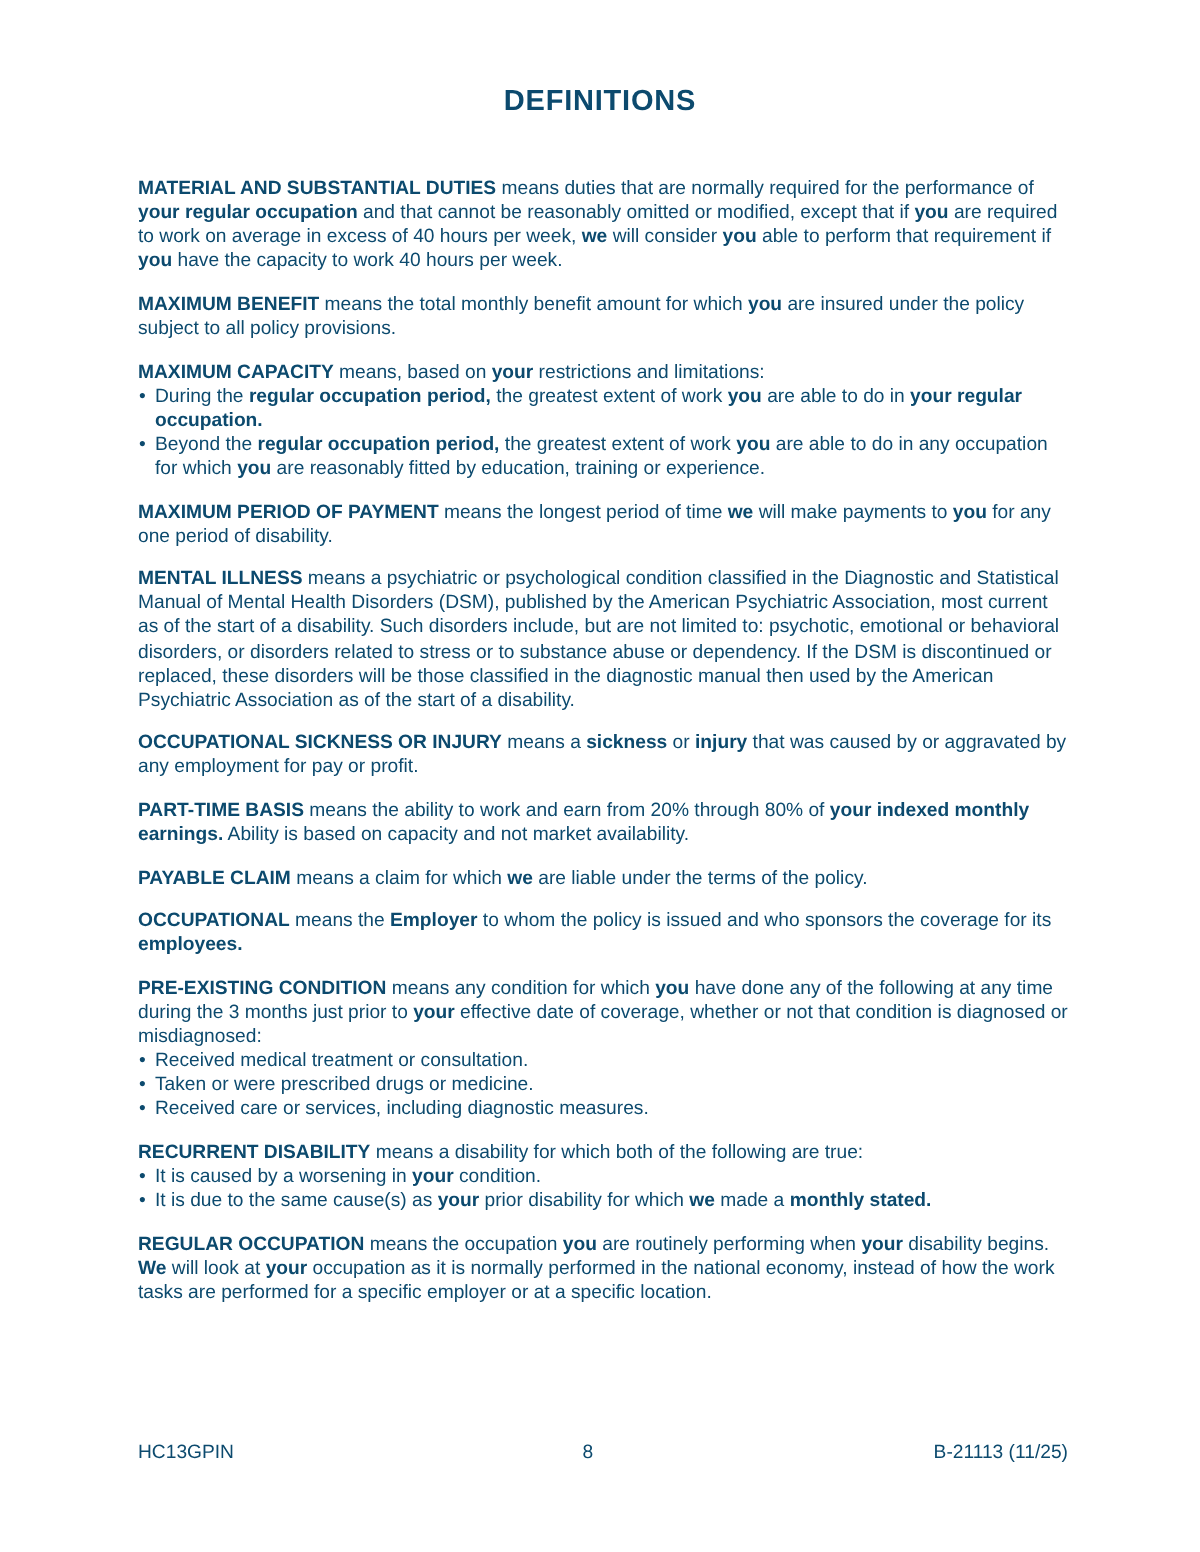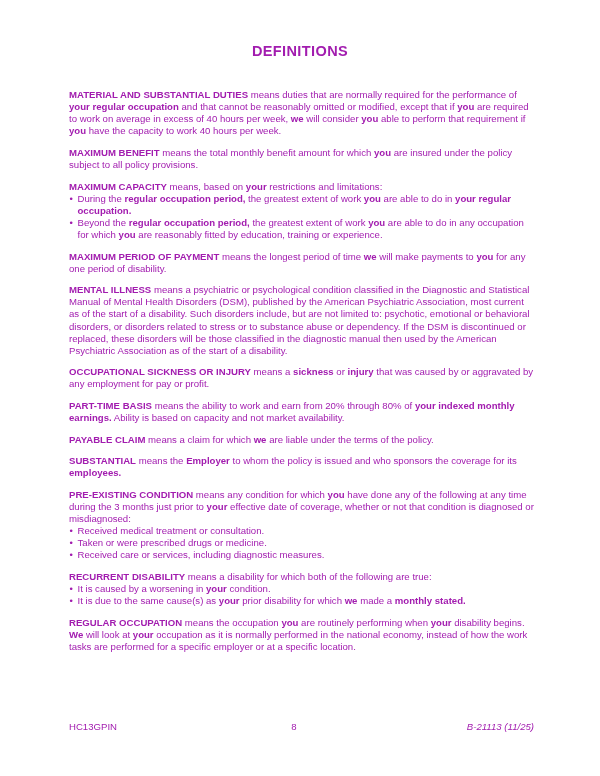--- a/index.html
+++ b/index.html
@@ -82,27 +82,26 @@
     flex: 0 0 auto;
   }
   #footer .foot-center {
     flex: 1 1 auto;
     text-align: center;
     padding-left: 4px;
   }
   #footer .foot-right {
     flex: 0 0 auto;
     text-align: right;
-    font-style: italic;
   }
 </style>
 </head>
 <body>
 
-<div id="page" style="background: rgb(255, 255, 255); color: #a21caf; padding-left: 39px;">
+<div id="page" style="background: rgb(255, 255, 255); color: #0c4a6e; padding-left: 39px;">
 
   <div id="page-title">DEFINITIONS</div>
 
   <div id="content">
       <div class="def-block">
         <p class="def-para"><b>MATERIAL AND SUBSTANTIAL DUTIES</b><span> means duties that are normally required for the performance of </span><b>your regular occupation</b><span> and that cannot be reasonably omitted or modified, except that if </span><b>you</b><span> are required to work on average in excess of 40 hours per week, </span><b>we</b><span> will consider </span><b>you</b><span> able to perform that requirement if </span><b>you</b><span> have the capacity to work 40 hours per week.</span></p>
       </div>
       <div class="def-block">
         <p class="def-para"><b>MAXIMUM BENEFIT</b><span> means the total monthly benefit amount for which </span><b>you</b><span> are insured under the policy subject to all policy provisions.</span></p>
       </div>
@@ -122,21 +121,21 @@
       <div class="def-block">
         <p class="def-para"><b>OCCUPATIONAL SICKNESS OR INJURY</b><span> means a </span><b>sickness</b><span> or </span><b>injury</b><span> that was caused by or aggravated by any employment for pay or profit.</span></p>
       </div>
       <div class="def-block">
         <p class="def-para"><b>PART-TIME BASIS</b><span> means the ability to work and earn from 20% through 80% of </span><b>your indexed monthly earnings.</b><span>   Ability is based on capacity and not market availability.</span></p>
       </div>
       <div class="def-block">
         <p class="def-para"><b>PAYABLE CLAIM</b><span> means a claim for which </span><b>we</b><span> are liable under the terms of the policy.</span></p>
       </div>
       <div class="def-block">
-        <p class="def-para"><b>SUBSTANTIAL</b><span> means the </span><b>Employer</b><span> to whom the policy is issued and who sponsors the coverage for its </span><b>employees.</b></p>
+        <p class="def-para"><b>OCCUPATIONAL</b><span> means the </span><b>Employer</b><span> to whom the policy is issued and who sponsors the coverage for its </span><b>employees.</b></p>
       </div>
       <div class="def-block">
         <p class="def-para"><b>PRE-EXISTING CONDITION</b><span> means any condition for which </span><b>you</b><span> have done any of the following at any time during the 3 months just prior to </span><b>your</b><span> effective date of coverage, whether or not that condition is diagnosed or misdiagnosed:</span></p>
         <div class="bullet-list">
           <div class="bullet-item"><span class="bullet-mark">•</span><span><span>Received medical treatment or consultation.</span></span></div>
           <div class="bullet-item"><span class="bullet-mark">•</span><span><span>Taken or were prescribed drugs or medicine.</span></span></div>
           <div class="bullet-item"><span class="bullet-mark">•</span><span><span>Received care or services, including diagnostic measures.</span></span></div>
         </div>
       </div>
       <div class="def-block">

